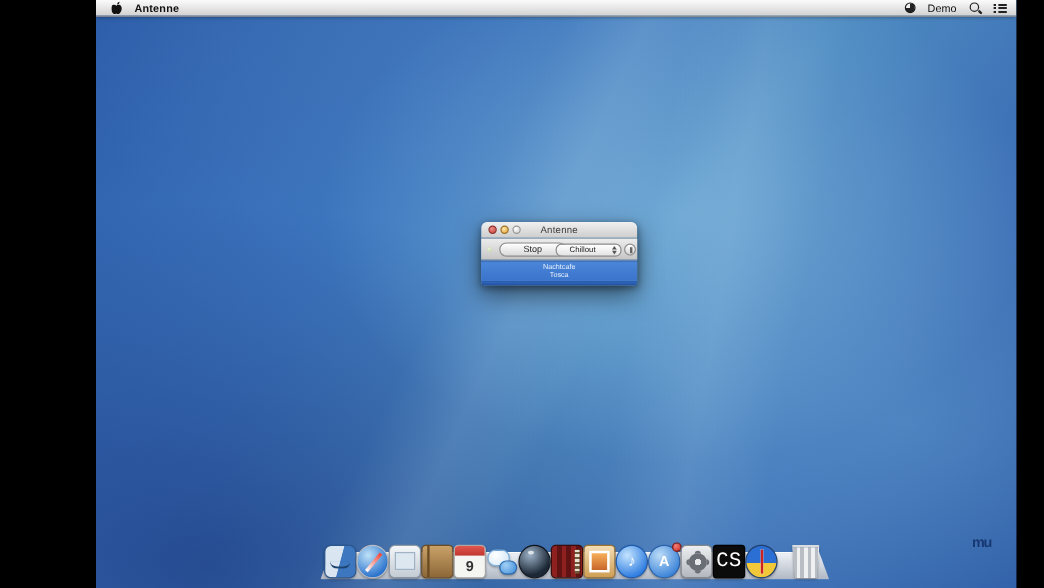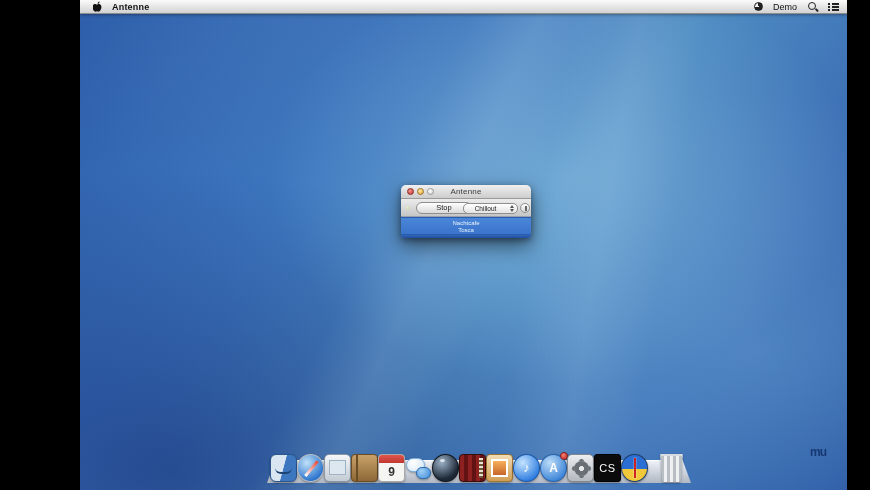--- a/index.html
+++ b/index.html
@@ -168,21 +168,21 @@
   .i-appstore{ border-radius:50%; background:radial-gradient(circle at 35% 30%, #bcdcf8, #3f86d8 75%);
           border:1px solid #2a64ae; color:#fff; font-size:12px; font-weight:bold;
           text-align:center; line-height:27px; }
   .badge{ position:absolute; right:-1px; top:-2px; width:8px; height:8px; border-radius:50%;
           background:radial-gradient(circle at 35% 30%, #f08078, #cc2a22); border:1px solid #8e1a14; }
   .i-prefs{ border-radius:5px; background:linear-gradient(#eceef0, #b4b8bf); border:1px solid #84888f;}
   .i-prefs::after{ content:""; position:absolute; left:6px; top:6px; width:15px; height:15px;
           border-radius:50%; background:radial-gradient(circle, #e6e8ea 0 25%, #6a6f76 26% 100%);
           box-shadow:0 -7px 0 -5px #6a6f76, 0 7px 0 -5px #6a6f76, -7px 0 0 -5px #6a6f76, 7px 0 0 -5px #6a6f76; }
   .i-cs{ border-radius:3px; background:#0b0b0b; border:1px solid #000; color:#fff;
-          font-size:11px; text-align:center; line-height:27px; letter-spacing:.5px; }
+          font-size:17px; text-align:center; line-height:27px; letter-spacing:.5px;font-family:Liberation Mono, monospace; }
   .i-antenne{ border-radius:50%; overflow:hidden; border:1px solid #20406e;
           background:linear-gradient(#2b6fd4 0 55%, #f0c83a 55% 100%); }
   .i-antenne::after{ content:""; position:absolute; left:12px; top:3px; width:2px; height:20px;
           background:#c22; box-shadow:0 0 0 .5px rgba(255,255,255,.4); }
   .i-trash{ clip-path:polygon(8% 0, 92% 0, 84% 100%, 16% 100%);
           background:repeating-linear-gradient(90deg, #eef0f2 0 3px, #b9bec5 3px 6px);
           border-top:2px solid #d8dbdf; }
 
   
   .mu{ position:absolute; left:730px; top:445px; font-size:12px; font-weight:bold;

